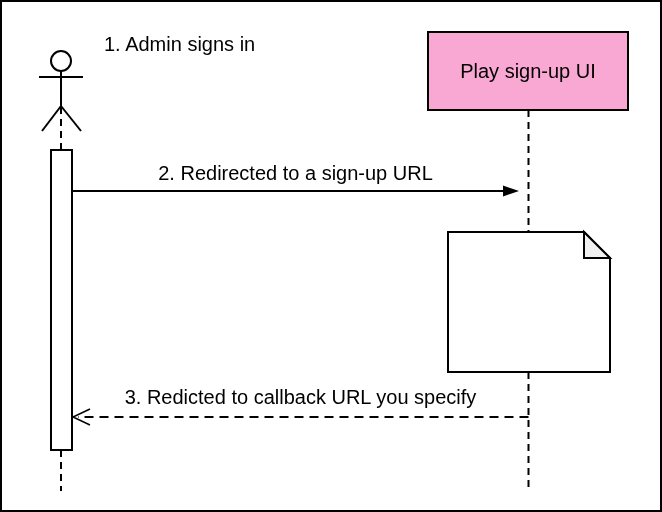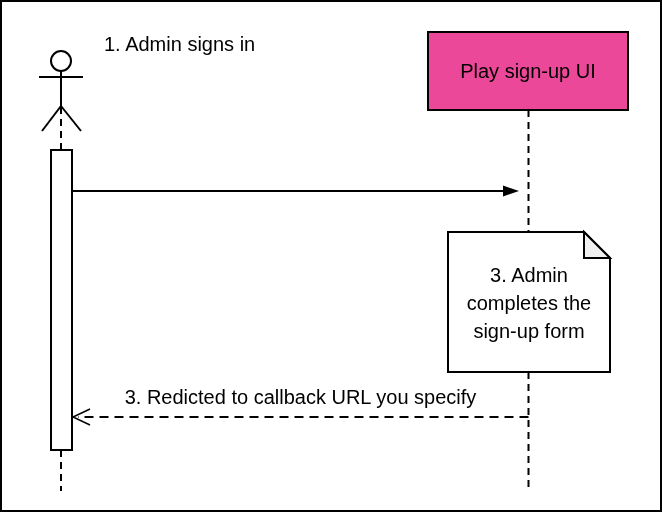--- a/index.html
+++ b/index.html
@@ -36,21 +36,21 @@
     text-align: left;
   }
   .participant-box {
     position: absolute;
     left: 425px;
     top: 29px;
     width: 202px;
     height: 80px;
     box-sizing: border-box;
     border: 2px solid #000000;
-    background: #ec4899;
+    background: #f9a8d4;
     display: flex;
     align-items: center;
     justify-content: center;
     font-size: 20px;
     color: #000000;
   }
   .msg2-label {
     left: 70px;
     top: 159px;
     width: 447px;
@@ -112,22 +112,18 @@
   </svg>
 
   <div class="label actor-label">
     <div>1. Admin signs in</div>
   </div>
 
   <div class="participant-box">
     <span>Play sign-up UI</span>
   </div>
 
+  <div class="label msg2-label">2. Redirected to a sign-up URL</div>
 
   <div class="label msg4-label">3. Redicted to callback URL you specify</div>
 
-  <div class="label note-label">
-    <div>3. Admin</div>
-    <div>completes the</div>
-    <div>sign-up form</div>
-  </div>
 
 </div>
 
 </body></html>

